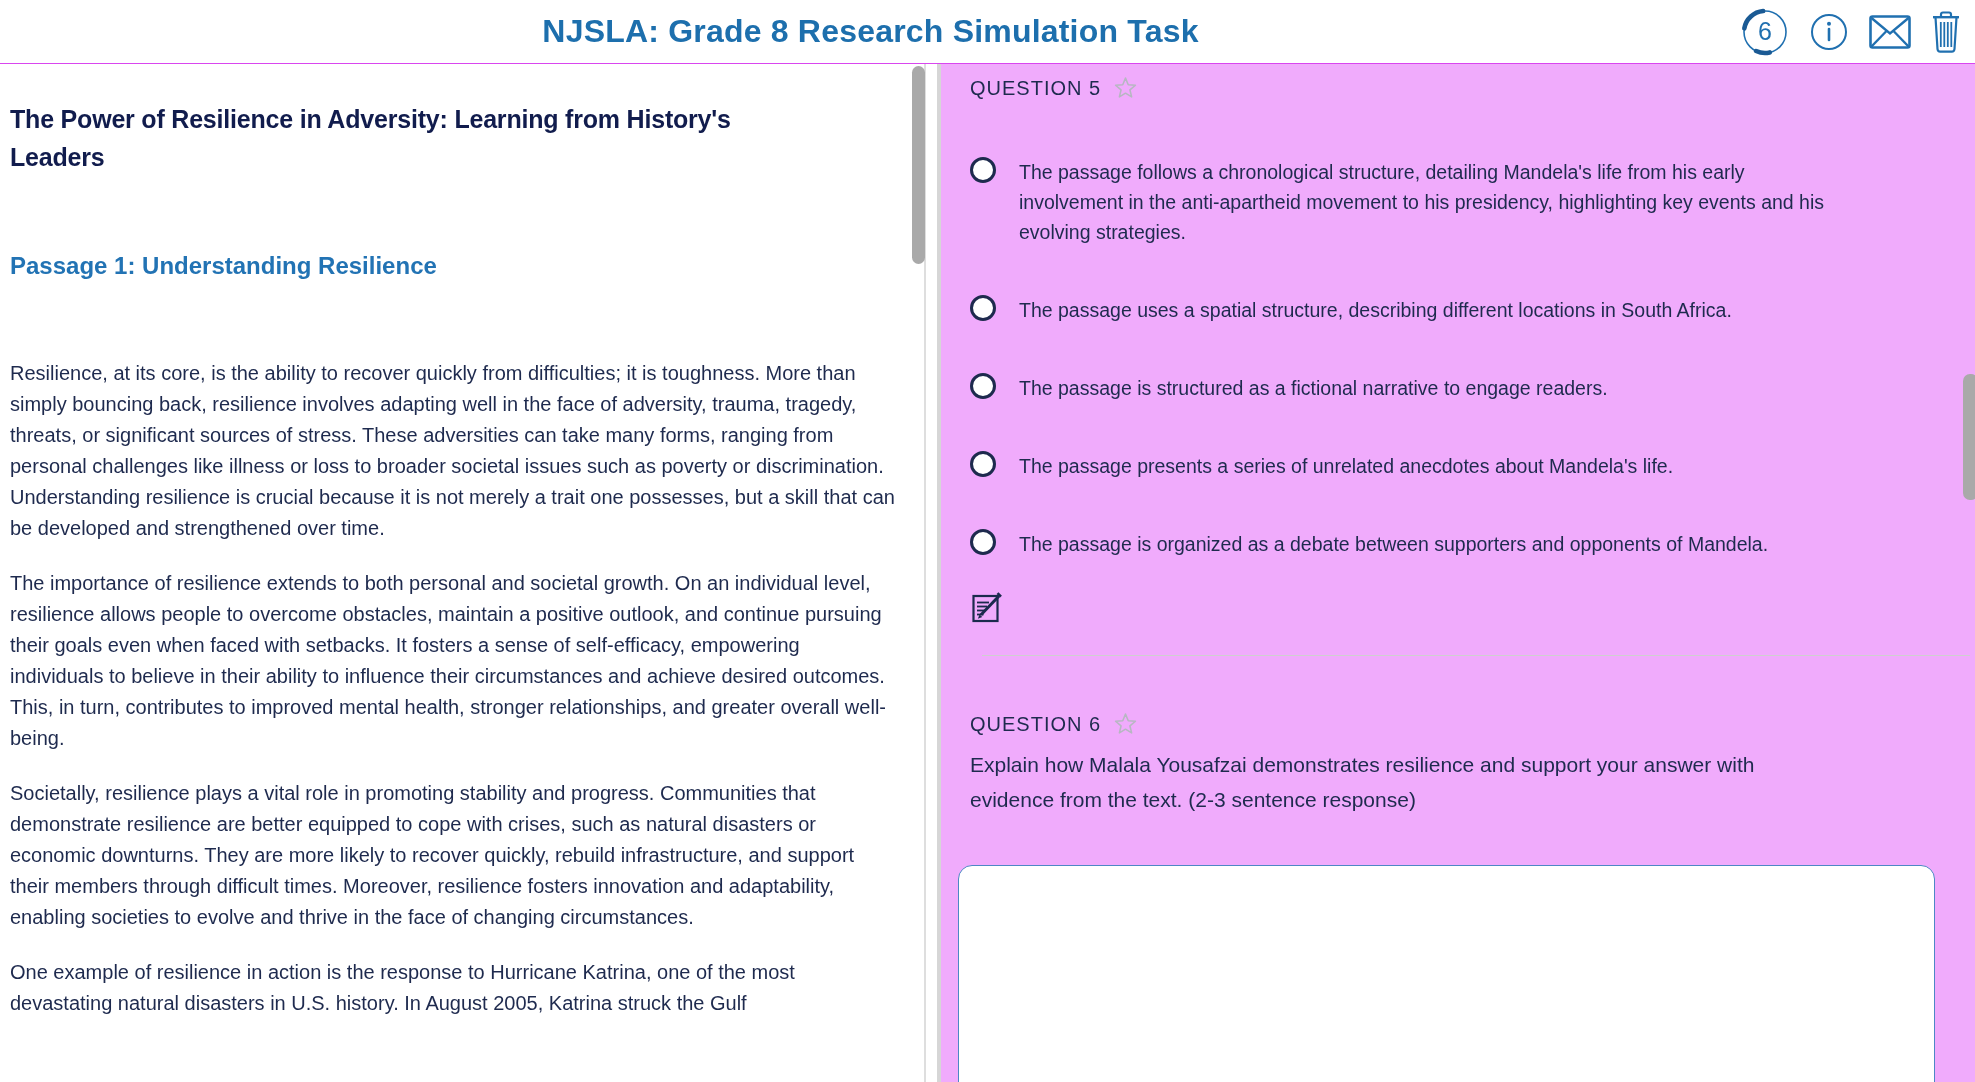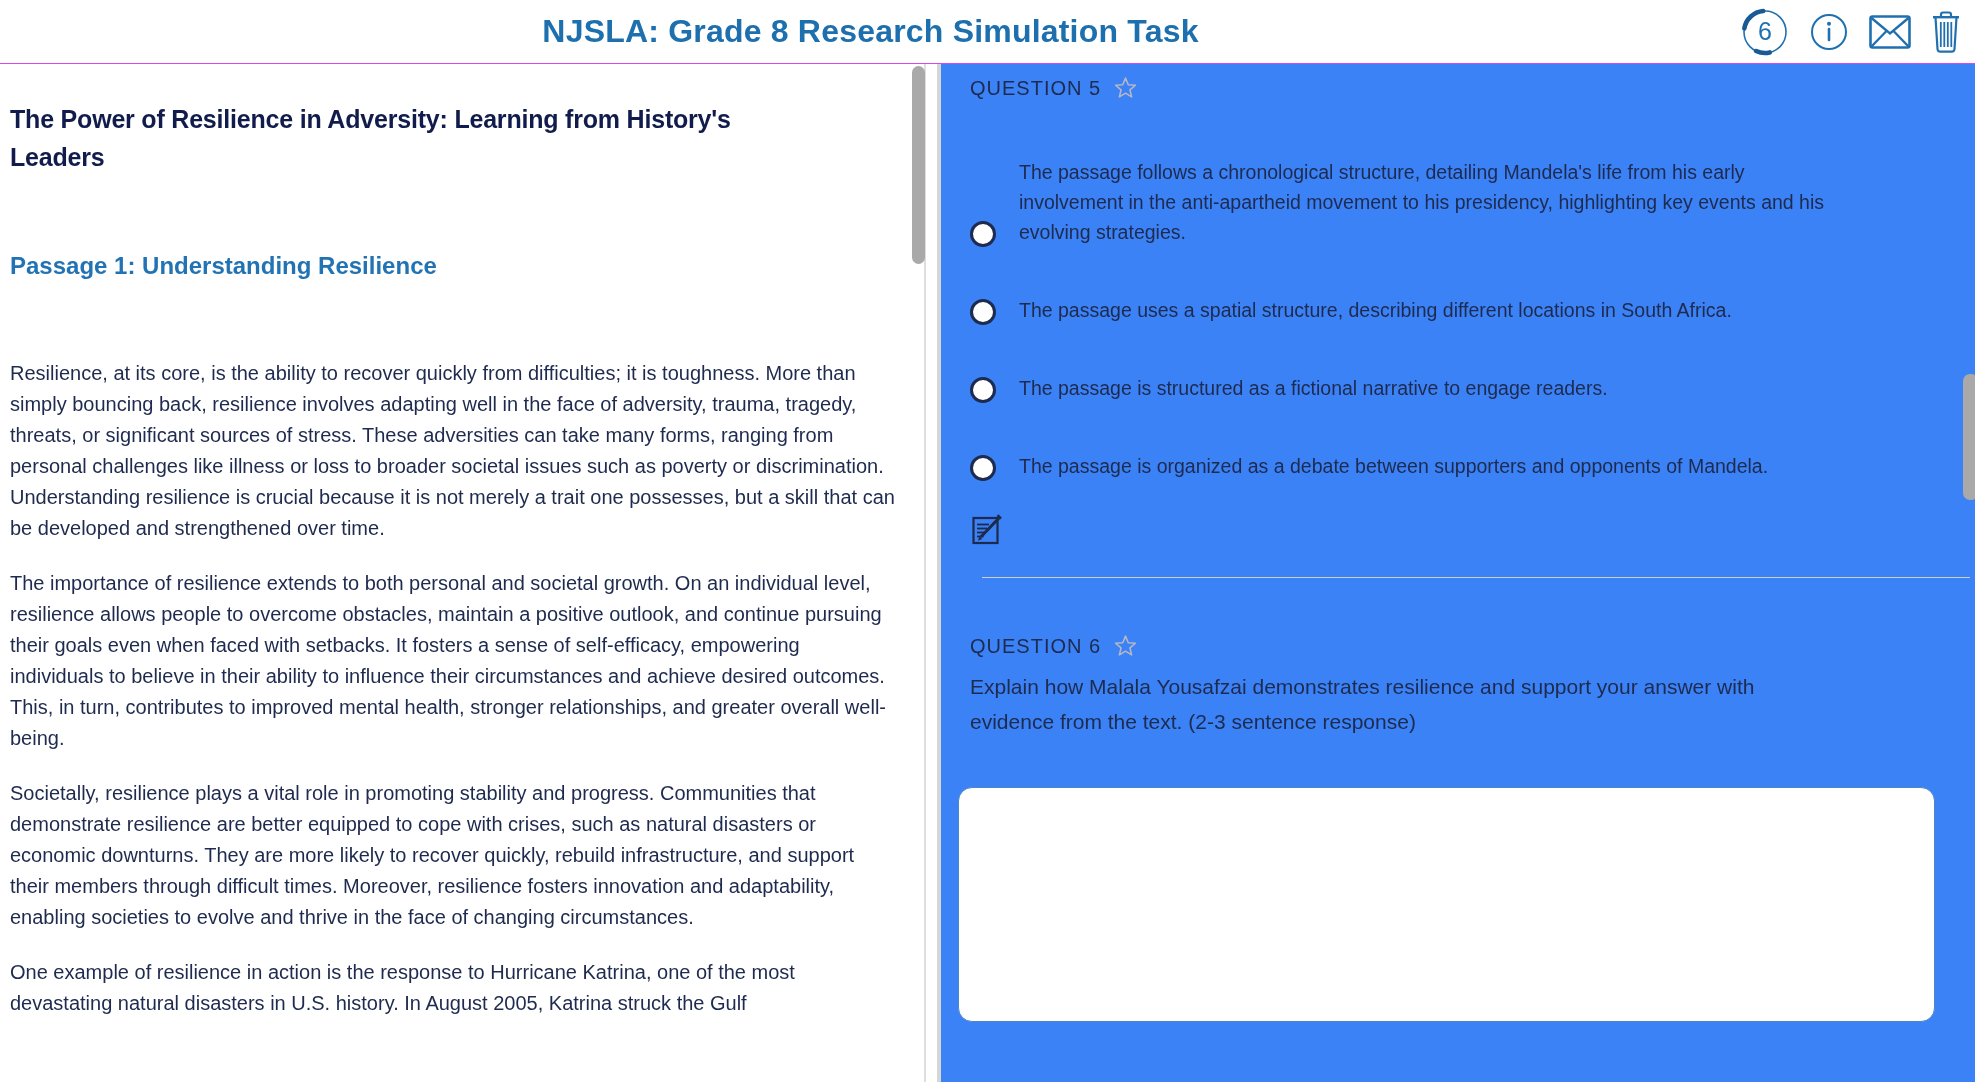--- a/index.html
+++ b/index.html
@@ -40,27 +40,27 @@
   }
   .passage-section{
     margin:0 0 78px 0;font-size:24px;line-height:28px;font-weight:700;color:var(--link-blue);
   }
   .passage-body p{margin:10px 0 24px 0;font-size:20px;line-height:31px;color:var(--navy-text);}
   
   .panel-divider{position:absolute;left:937px;top:64px;bottom:0;width:4px;background:var(--gray-line);}
   
   .question-panel{
     position:absolute;left:941px;right:0;top:64px;bottom:0;box-sizing:border-box;
-    padding:12px 37px 0 29px;overflow:hidden;background:#3b82f6;
+    padding:12px 37px 0 29px;overflow:hidden;background:#f0abfc;
   }
   .q-header{display:flex;align-items:center;gap:12px;margin:0;}
   .q-label{font-size:20px;letter-spacing:1px;font-weight:500;color:var(--navy-text);}
   .q-prompt{margin:10px 0 0 0;font-size:21px;line-height:35px;color:var(--navy-text);max-width:830px;}
   .options{margin-top:56px;}
-  .option-row{display:flex;align-items:flex-end;gap:23px;margin-bottom:42px;cursor:pointer;margin-top:48px;}
+  .option-row{display:flex;align-items:flex-start;gap:23px;margin-bottom:42px;cursor:pointer;margin-top:48px;}
   .radio{
     width:26px;height:26px;border:3px solid var(--navy-text);border-radius:50%;
     box-sizing:border-box;flex:none;background:#fff;
   }
   .opt-text{font-size:19.5px;line-height:30px;color:var(--navy-text);max-width:810px;}
   .note-icon{margin:-12px 0 0 2px;width:34px;cursor:pointer;background:none;border:none;padding:0;}
   .q-divider{border:none;border-top:1px solid #cfcfcf;margin:28px -32px 0 12px;}
   .qblock2 .q-header{margin-top:56px;}
   .answer-textarea{
     display:block;margin:48px 0 0 -12px;width:977px;height:235px;box-sizing:border-box;
@@ -158,20 +158,24 @@
           <span class="radio"></span>
           <span class="opt-text">The passage follows a chronological structure, detailing Mandela's life from his early involvement in the anti-apartheid movement to his presidency, highlighting key events and his evolving strategies.</span>
         </div>
         <div class="option-row">
           <span class="radio"></span>
           <span class="opt-text">The passage uses a spatial structure, describing different locations in South Africa.</span>
         </div>
         <div class="option-row">
           <span class="radio"></span>
           <span class="opt-text">The passage is structured as a fictional narrative to engage readers.</span>
+        </div>
+        <div class="option-row">
+          <span class="radio"></span>
+          <span class="opt-text">The passage presents a series of unrelated anecdotes about Mandela's life.</span>
         </div>
         <div class="option-row">
           <span class="radio"></span>
           <span class="opt-text">The passage is organized as a debate between supporters and opponents of Mandela.</span>
         </div>
       </div>
 
       <button class="note-icon">
         <svg width="34" height="34" viewBox="0 0 34 34">
           <rect x="1.5" y="7" width="24" height="25" fill="none" stroke="#1b2a4d" stroke-width="2.2"></rect>

